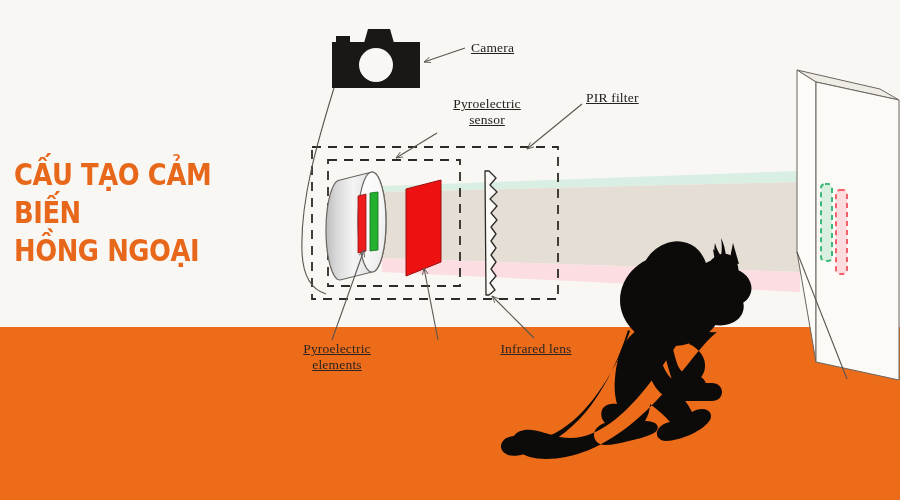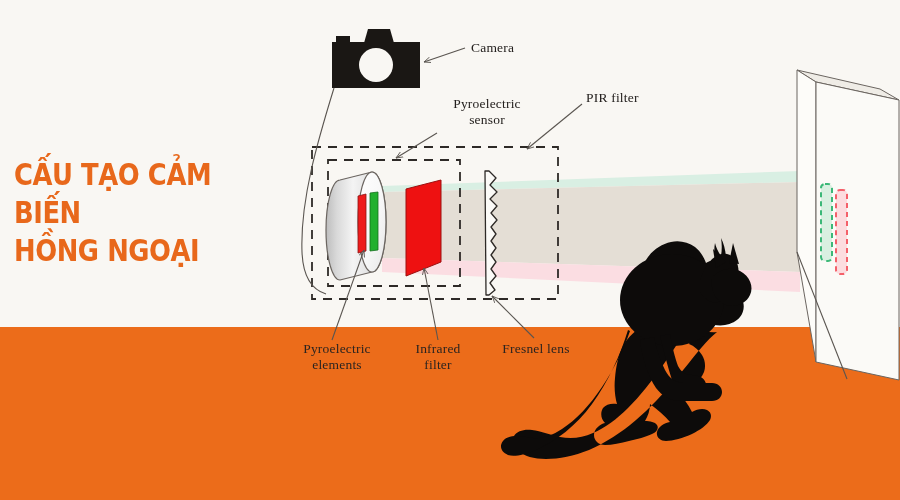--- a/index.html
+++ b/index.html
@@ -41,20 +41,21 @@
   }
   .lbl {
     position: absolute;
     font-family: "Liberation Serif", "DejaVu Serif", serif;
     font-size: 13.5px;
     line-height: 16px;
     color: #24201e;
     text-align: center;
     white-space: pre-line;
     letter-spacing: 0.2px;
+    text-decoration: underline;
   }
   .lbl.on-orange { color: #2b2420; }
   .lbl.left { text-align: left; }
 </style>
 </head>
 <body>
 
 <div id="stage">
 
   <svg id="scene-svg" viewBox="0 0 900 500">
@@ -253,18 +254,16 @@
   <div class="lbl left" style="left:471px; top:40px; width:100px;">Camera</div>
 
   <div class="lbl" style="left:430px; top:96px; width:114px;">Pyroelectric
 sensor</div>
 
   <div class="lbl left" style="left:586px; top:90px; width:110px;">PIR filter</div>
 
   <div class="lbl on-orange" style="left:282px; top:341px; width:110px;">Pyroelectric
 elements</div>
 
-  <div class="lbl on-orange" style="left:394px; top:341px; width:88px;">Infrared
-filter</div>
-
-  <div class="lbl on-orange" style="left:486px; top:341px; width:100px;">Fresnel lens</div>
+
+  <div class="lbl on-orange" style="left:486px; top:341px; width:100px;">Infrared lens</div>
 
 </div>
 
 </body></html>

